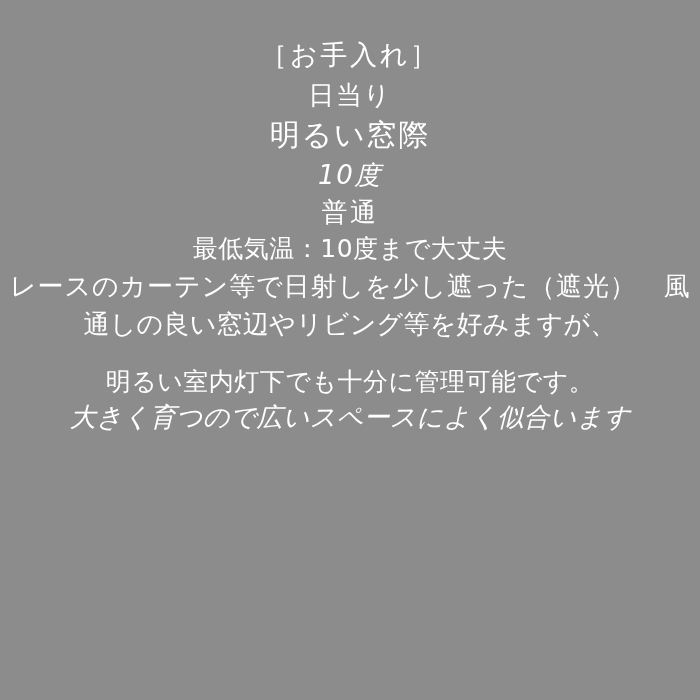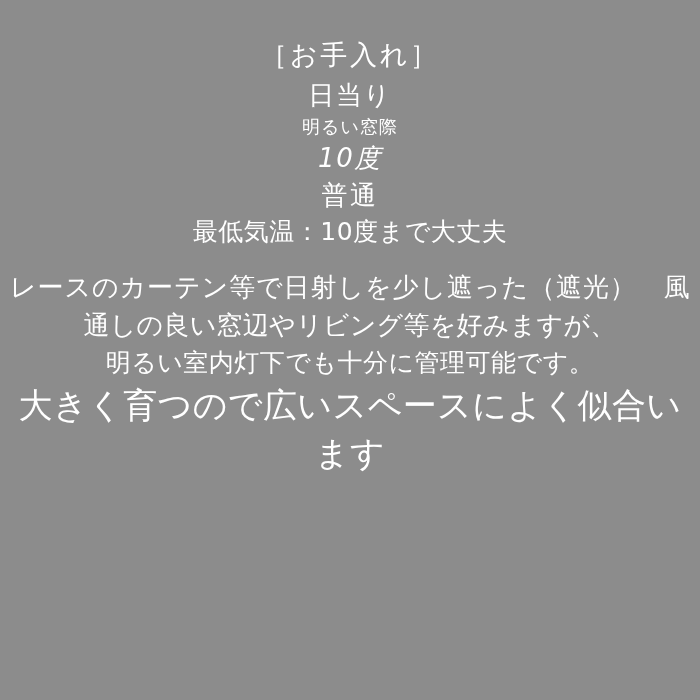--- a/index.html
+++ b/index.html
@@ -30,38 +30,38 @@
     line-height: 1.42;
     font-weight: 400;
     width: 100%;
   }
   .l-title {
     font-size: 27px;
     letter-spacing: 0.10em;
     margin-bottom: 3px;
   }
   .l-1 { font-size: 26px; }
-  .l-2 { font-size: 18px; }
+  .l-2 { font-size: 30px; font-family: Liberation Serif, serif; }
   .l-3 { font-size: 27px; letter-spacing: 0.20em; }
   .l-4 { font-size: 26px; font-style: italic; }
   .l-5 { font-size: 27px; }
   .l-6 { font-size: 26px; letter-spacing: 0.10em; }
   .l-7 { font-size: 25px; letter-spacing: 0.02em; }
   .para {
     color: #ffffff;
     font-size: 26px;
     line-height: 1.45;
     text-align: justify;
     text-align-last: center;
     letter-spacing: 0.01em;
     width: 680px;
-    margin-top: 20px;
+    margin-top: 2px;
   }
-  .l-8 { font-size: 25px; letter-spacing: 0.02em; margin-top: 1px; }
-  .l-9 { font-size: 34px; letter-spacing: 0.01em; }
+  .l-8 { font-size: 25px; letter-spacing: 0.02em; margin-top: 20px; }
+  .l-9 { font-size: 26px; letter-spacing: 0.01em; font-style: italic; }
 </style>
 </head>
 <body>
 
 <div class="sheet">
   <div class="line l-title">［お手入れ］</div>
   <div class="line l-1">日当り</div>
   <div class="line l-2">明るい窓際</div>
   <div class="line l-4">10度</div>
   <div class="line l-6">普通</div>

